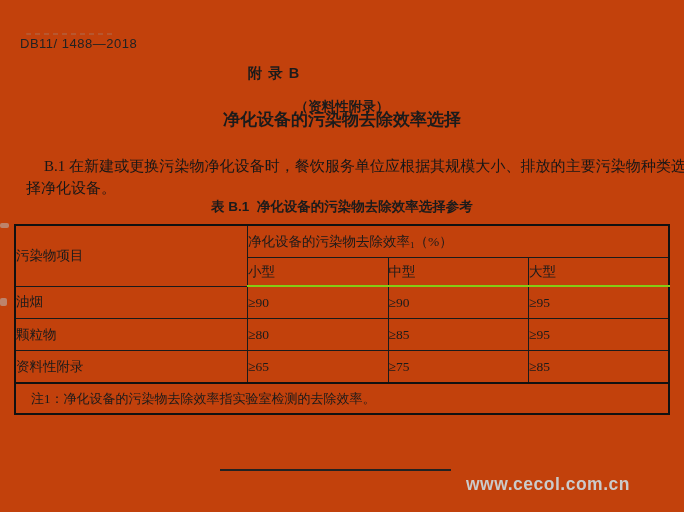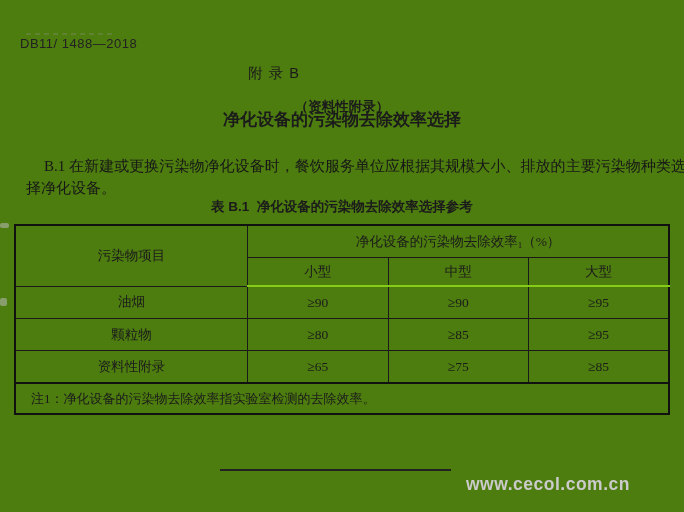--- a/index.html
+++ b/index.html
@@ -1,20 +1,20 @@
 <!DOCTYPE html>
 <html><head>
 <meta charset="utf-8">
 <style>
   html, body { margin: 0; padding: 0; }
   .page {
     position: relative;
     width: 684px;
     height: 512px;
-    background: #4d7c0f;
+    background: #c2410c;
     font-family: "Liberation Serif", serif;
     color: #1b1b1b;
     overflow: hidden;
   }
   .doc-number {
     position: absolute;
     left: 20px; top: 36px;
     font-family: "Liberation Sans", sans-serif;
     font-size: 13px;
     letter-spacing: 0.5px;
@@ -29,21 +29,21 @@
   }
   .smudge-a { left: 0px; top: 223px; width: 9px; height: 5px; }
   .smudge-b { left: 0px; top: 298px; width: 7px; height: 8px; }
   .smudge-c { left: 26px; top: 33px; width: 88px; height: 2px; opacity: 0.25;
               background: repeating-linear-gradient(90deg,#999 0 5px,transparent 5px 9px); }
   .appendix-title {
     position: absolute;
     left: 0; width: 548px; top: 64px;
     text-align: center;
     font-family: "Liberation Sans", sans-serif;
-    font-weight: normal;
+    font-weight: bold;
     font-size: 14.5px;
     letter-spacing: 1px;
     white-space: pre;
   }
   .appendix-subtitle {
     position: absolute;
     left: 0; width: 684px; top: 98px;
     text-align: center;
     font-family: "Liberation Sans", sans-serif;
     font-weight: bold;
@@ -81,21 +81,20 @@
     position: absolute;
     left: 14px; top: 224px;
     width: 656px;
     border-collapse: collapse;
     table-layout: fixed;
     font-size: 13.5px;
     color: #1b1b1b;
   }
   table.main-table td {
     border: 1px solid #1a1a1a;
-    text-align: center;
     vertical-align: middle;
     padding: 0;
   }
   table.main-table { border: 2px solid #111; }
   tr.span-header-row td { height: 31px; }
   tr.size-header-row td { height: 27px; border-bottom: 2px solid #84cc16; font-family: Liberation Serif, serif; }
   td.item-header { border-bottom: 2px solid #111; }
   tr.data-row td { height: 31px; }
   tr.data-row:last-of-type td { border-bottom: 2px solid #111; }
   td.raised { vertical-align: top; padding-top: 3px; }

